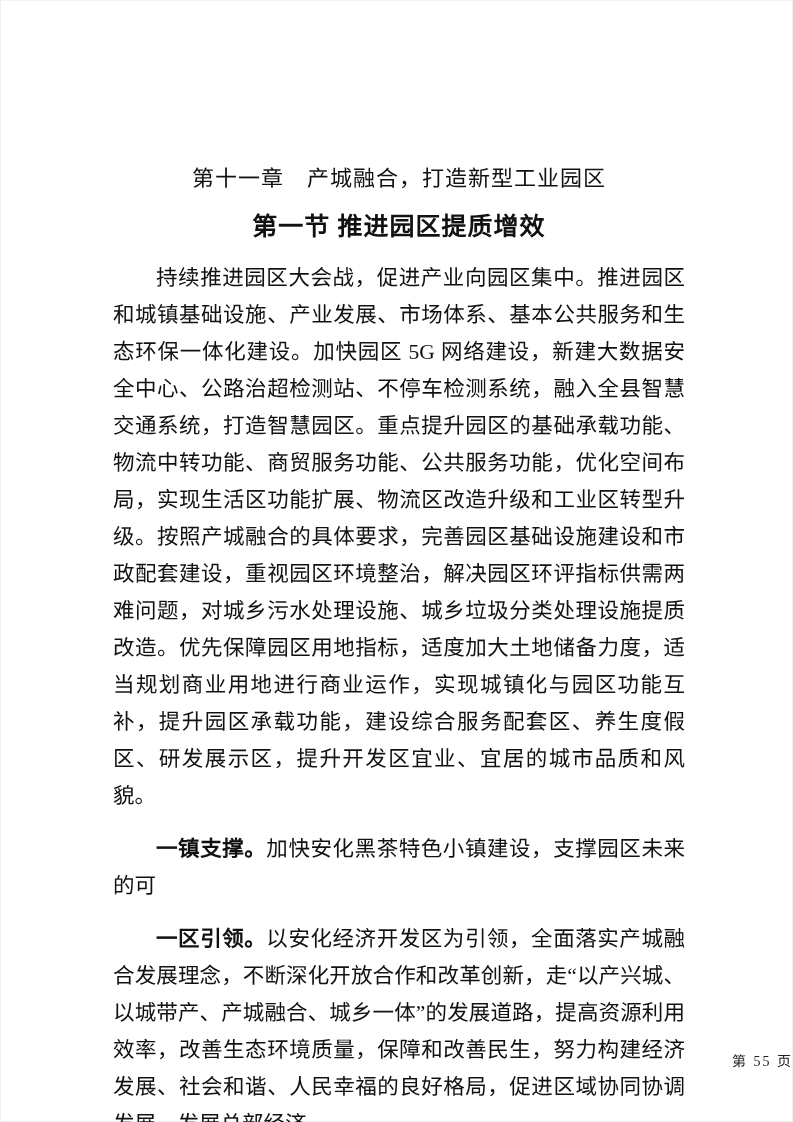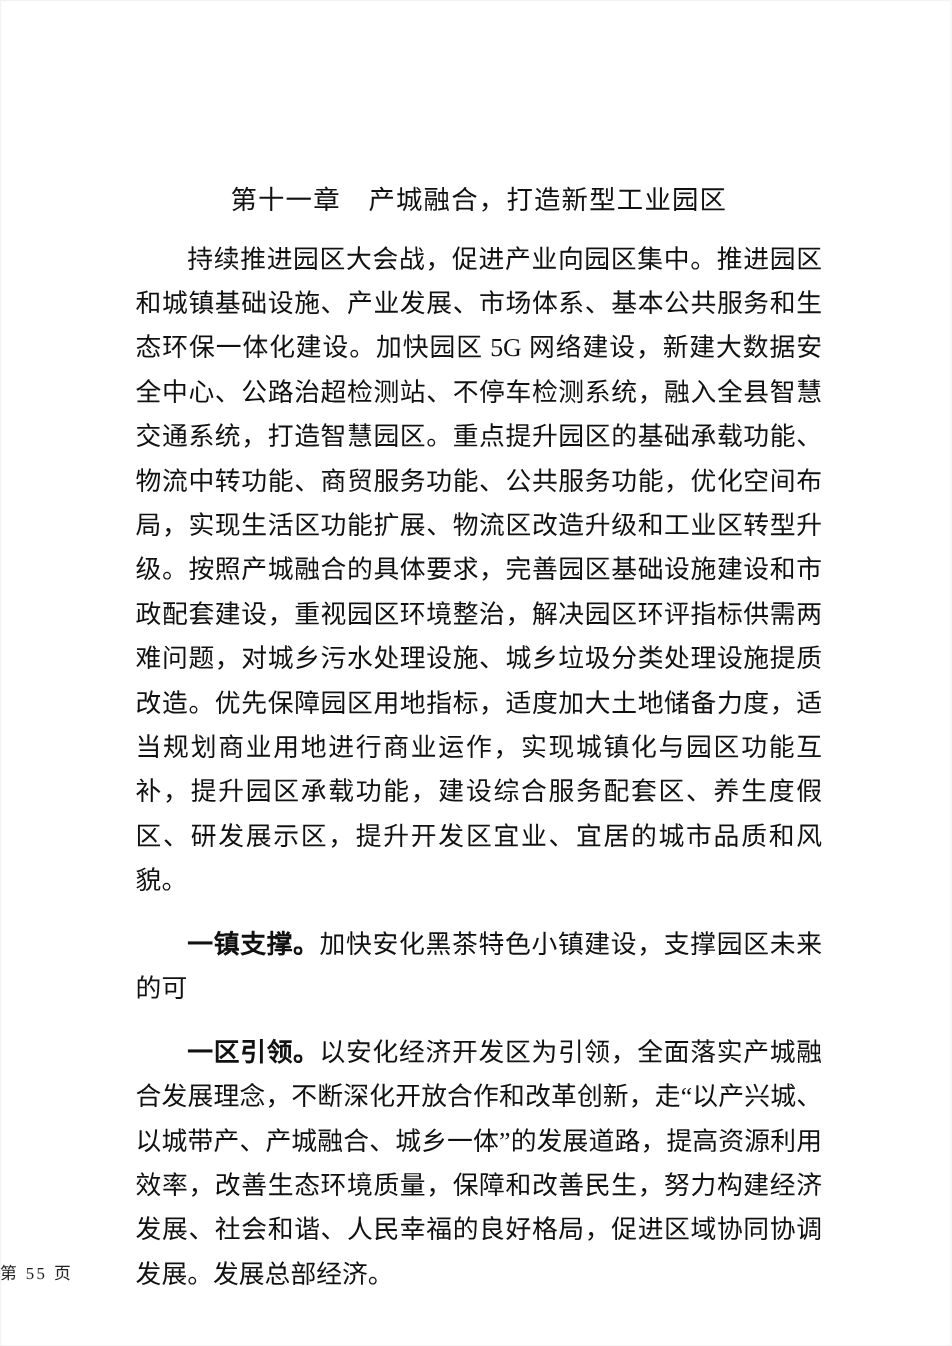--- a/index.html
+++ b/index.html
@@ -19,21 +19,21 @@
   .page-content {
     position: absolute;
     left: 97px;
     right: 92px;
     top: 147px;
   }
   .chapter-title {
     font-size: 22px;
     font-weight: normal;
     text-align: center;
-    margin: 4px;
+    margin: 16px;
     line-height: 31px;
     letter-spacing: 1px;
     white-space: nowrap;
   }
   .section-title {
     font-size: 25px;
     font-weight: bold;
     text-align: center;
     margin: 11px 0 9px 0;
     line-height: 34px;
@@ -50,33 +50,34 @@
     word-break: break-all;
   }
   .para .lead {
     font-weight: bold;
   }
   .page-footer {
     position: absolute;
     left: 0;
     right: 0;
     top: 1050px;
-    text-align: left;
+    text-align: right;
     font-size: 14px;
     letter-spacing: 2px;
     color: #222222;
   }
 </style>
 </head>
 <body>
 
 <div class="page-content">
 
   <h1 class="chapter-title">第十一章　产城融合，打造新型工业园区</h1>
 
+  <h2 class="section-title">第一节 推进园区提质增效</h2>
 
   <p class="para"><span class="lead"></span><span>持续推进园区大会战，促进产业向园区集中。推进园区和城镇基础设施、产业发展、市场体系、基本公共服务和生态环保一体化建设。加快园区 5G 网络建设，新建大数据安全中心、公路治超检测站、不停车检测系统，融入全县智慧交通系统，打造智慧园区。重点提升园区的基础承载功能、物流中转功能、商贸服务功能、公共服务功能，优化空间布局，实现生活区功能扩展、物流区改造升级和工业区转型升级。按照产城融合的具体要求，完善园区基础设施建设和市政配套建设，重视园区环境整治，解决园区环评指标供需两难问题，对城乡污水处理设施、城乡垃圾分类处理设施提质改造。优先保障园区用地指标，适度加大土地储备力度，适当规划商业用地进行商业运作，实现城镇化与园区功能互补，提升园区承载功能，建设综合服务配套区、养生度假区、研发展示区，提升开发区宜业、宜居的城市品质和风貌。</span></p>
 
   <p class="para"><span class="lead">一镇支撑。</span><span>加快安化黑茶特色小镇建设，支撑园区未来的可</span></p>
 
   <p class="para"><span class="lead">一区引领。</span><span>以安化经济开发区为引领，全面落实产城融合发展理念，不断深化开放合作和改革创新，走“以产兴城、以城带产、产城融合、城乡一体”的发展道路，提高资源利用效率，改善生态环境质量，保障和改善民生，努力构建经济发展、社会和谐、人民幸福的良好格局，促进区域协同协调发展。发展总部经济。</span></p>
 
 </div>
 
 <div class="page-footer">第 55 页</div>

